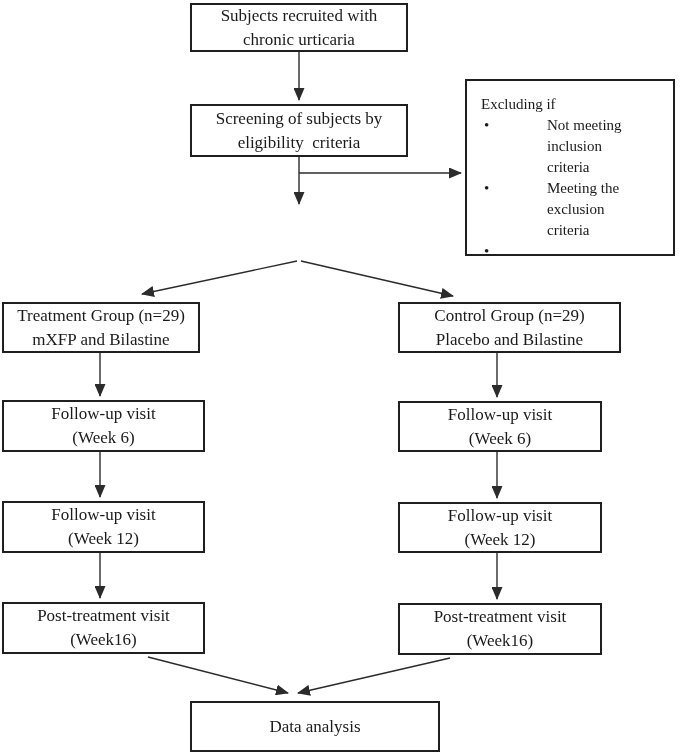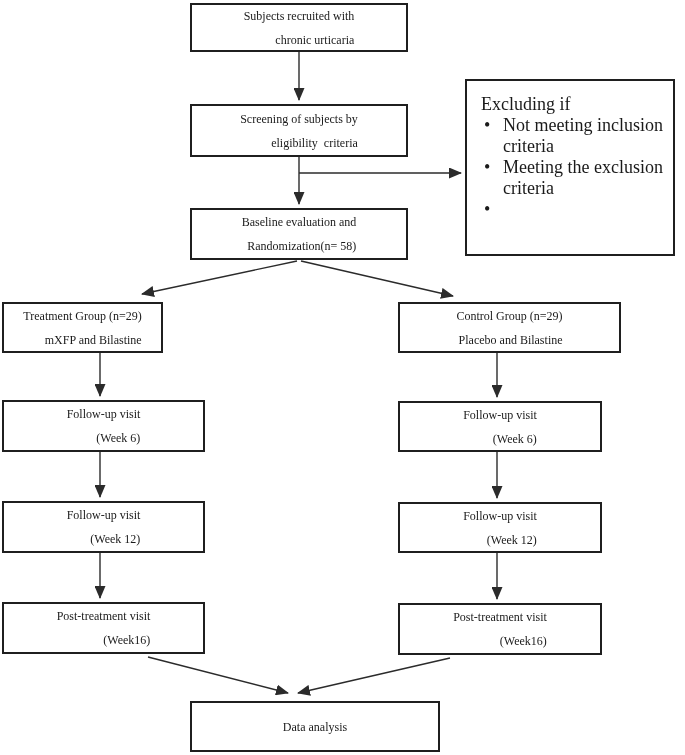--- a/index.html
+++ b/index.html
@@ -9,31 +9,31 @@
     position:relative; width:685px; height:755px;
     background:var(--background); overflow:hidden;
   }
   .arrows { position:absolute; left:0; top:0; z-index:0; }
   .arrows line { stroke:var(--line); stroke-width:1.4; }
   .arrow-head { fill:var(--line); }
   .box {
     position:absolute; z-index:1;
     border:2px solid var(--border); background:var(--background);
     display:flex; align-items:center; justify-content:center;
-    text-align:right; white-space:pre-wrap;
-    font-size:12px; line-height:24px; color:var(--ink);
+    text-align:center; white-space:pre-wrap;
+    font-size:17px; line-height:24px; color:var(--ink);
   }
   .box.exclude {
     flex-direction:column; align-items:stretch; justify-content:flex-start;
     text-align:left; padding:13px 2px 8px 14px;
-    font-size:18px; line-height:21px;
+    font-size:15px; line-height:21px;
   }
   .bullet-row { display:flex; }
   .bullet-mark { flex:none; width:22px; padding-left:3px; }
-  .bullet-text { white-space:pre-line; }
+  .bullet-text { white-space:pre-line;margin-left:44px; }
 </style>
 </head>
 <body>
 
 <div class="diagram">
 
   <svg class="arrows" width="685" height="755" viewBox="0 0 685 755" aria-hidden="true">
     <defs>
       <marker id="ah" markerUnits="userSpaceOnUse" markerWidth="13" markerHeight="11" refX="12" refY="5.5" orient="auto">
         <path class="arrow-head" d="M0,0 L13,5.5 L0,11 Z"></path>
@@ -70,24 +70,22 @@
     <div class="bullet-row">
       <span class="bullet-mark">•</span>
       <span class="bullet-text">Meeting the exclusion
 criteria</span>
     </div>
     <div class="bullet-row">
       <span class="bullet-mark">•</span>
     </div>
   </div>
 
-  <div class="box" style="left:190px; top:208px; width:218px; height:52px;">Baseline evaluation and
-Randomization(n= 58)</div>
 
-  <div class="box" style="left:2px;   top:302px; width:161px; height:51px;">Treatment Group (n=29)
+  <div class="box" style="left:2px;   top:302px; width:198px; height:51px;">Treatment Group (n=29)
 mXFP and Bilastine</div>
 
   <div class="box" style="left:398px; top:302px; width:223px; height:51px;">Control Group (n=29)
 Placebo and Bilastine</div>
 
   <div class="box" style="left:2px;   top:400px; width:203px; height:52px;">Follow-up visit
 (Week 6)</div>
 
   <div class="box" style="left:398px; top:401px; width:204px; height:51px;">Follow-up visit
 (Week 6)</div>

